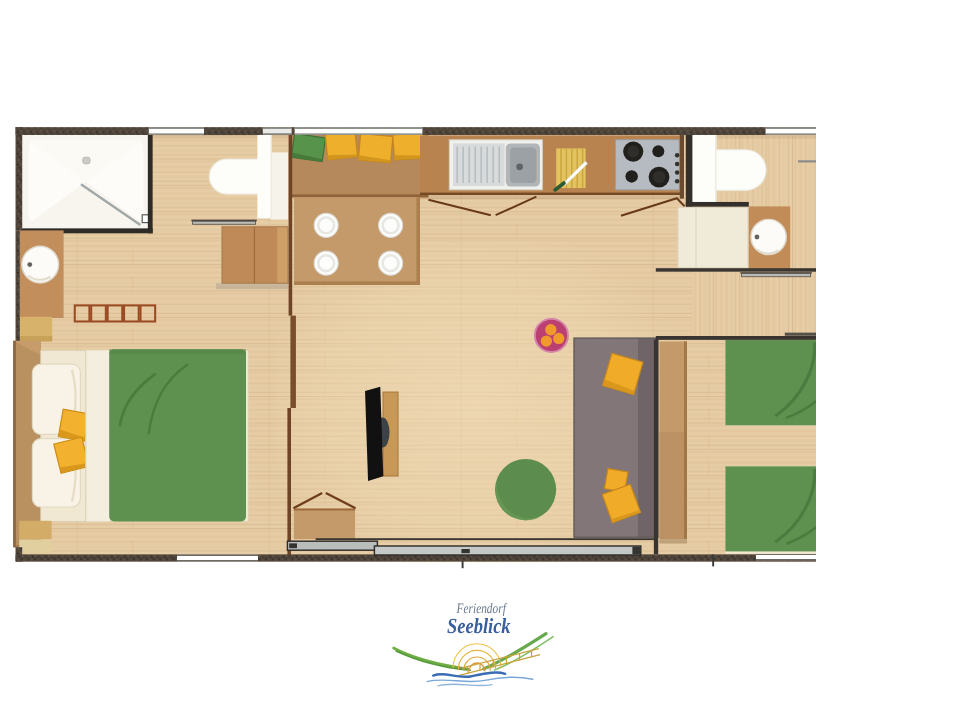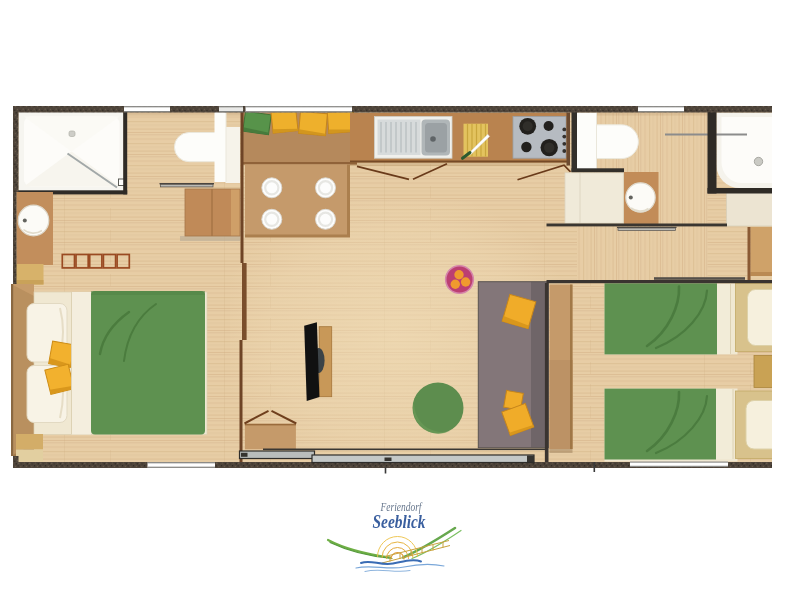--- a/index.html
+++ b/index.html
@@ -1,16 +1,16 @@
 <!DOCTYPE html>
 <html><head>
 <meta charset="utf-8">
 <style>
   html,body{margin:0;padding:0;background:#ffffff;}
-  #page{width:772px;height:600px;position:relative;background:#fff;overflow:hidden;}
+  #page{width:680px;height:600px;position:relative;background:#fff;overflow:hidden;}
   svg{display:block;}
   text{font-family:"Liberation Serif", serif;}
 </style>
 </head>
 <body>
 <div id="page">
 <svg width="800" height="600" viewBox="0 0 800 600" xmlns="http://www.w3.org/2000/svg">
 <defs>
   <pattern id="wood" width="160" height="22" patternUnits="userSpaceOnUse">
     <rect width="160" height="22" fill="#e7cda5"></rect>

